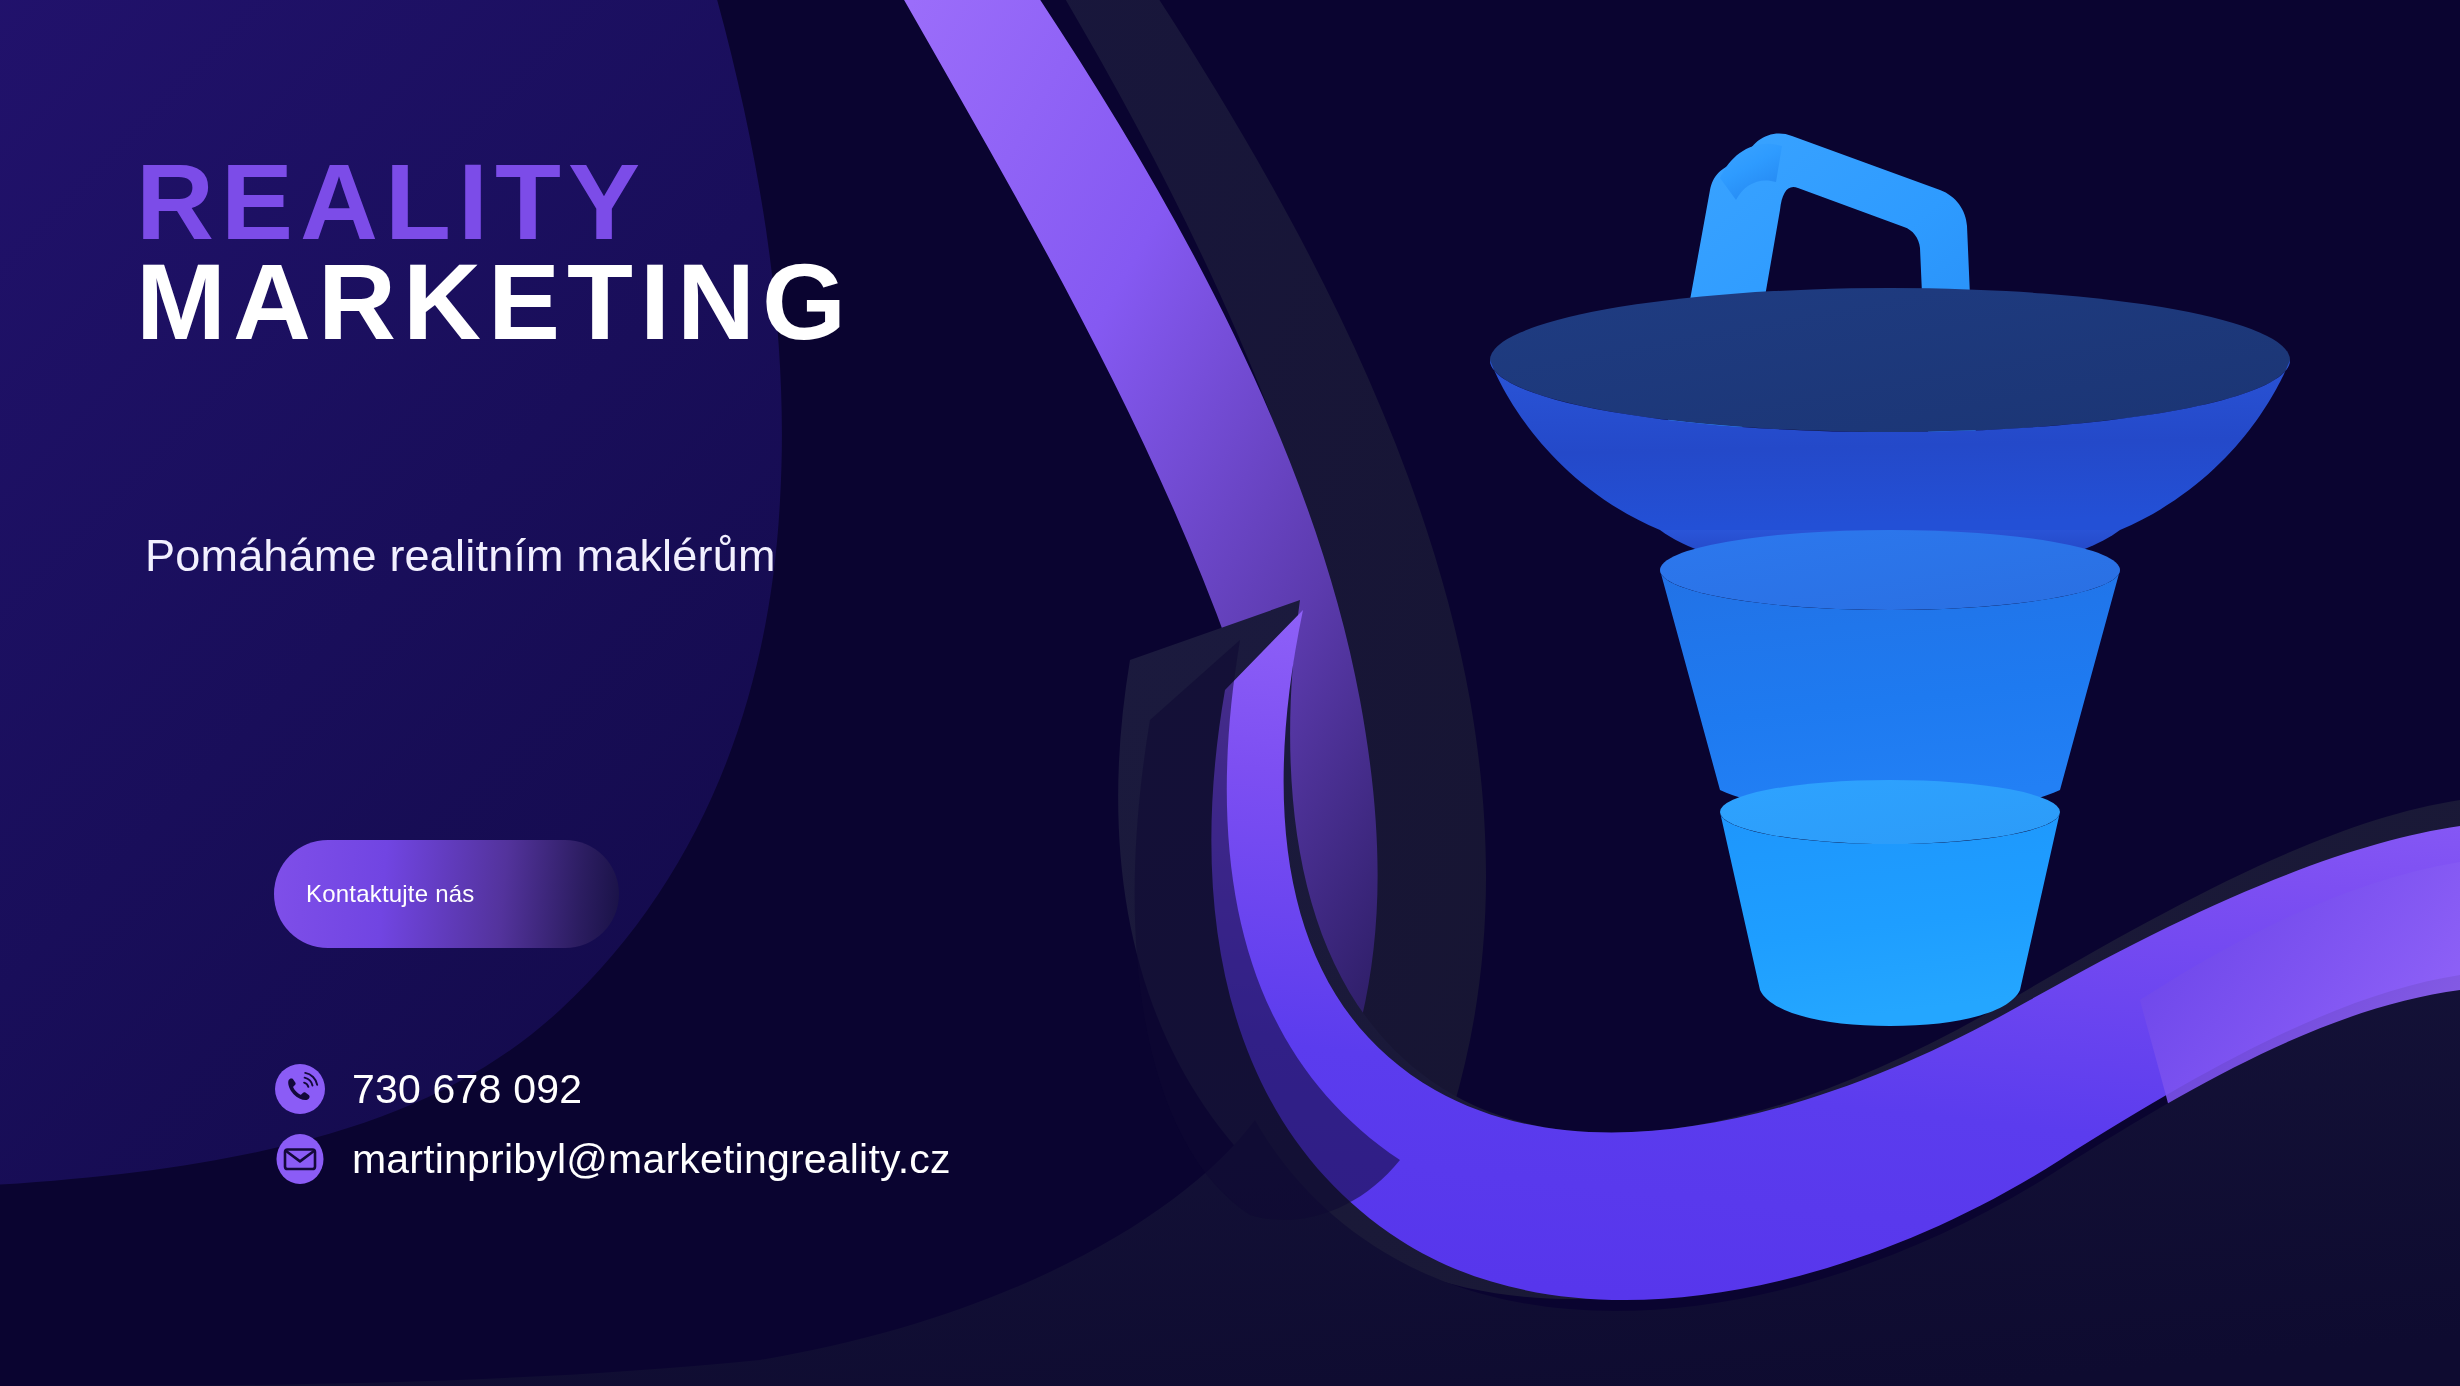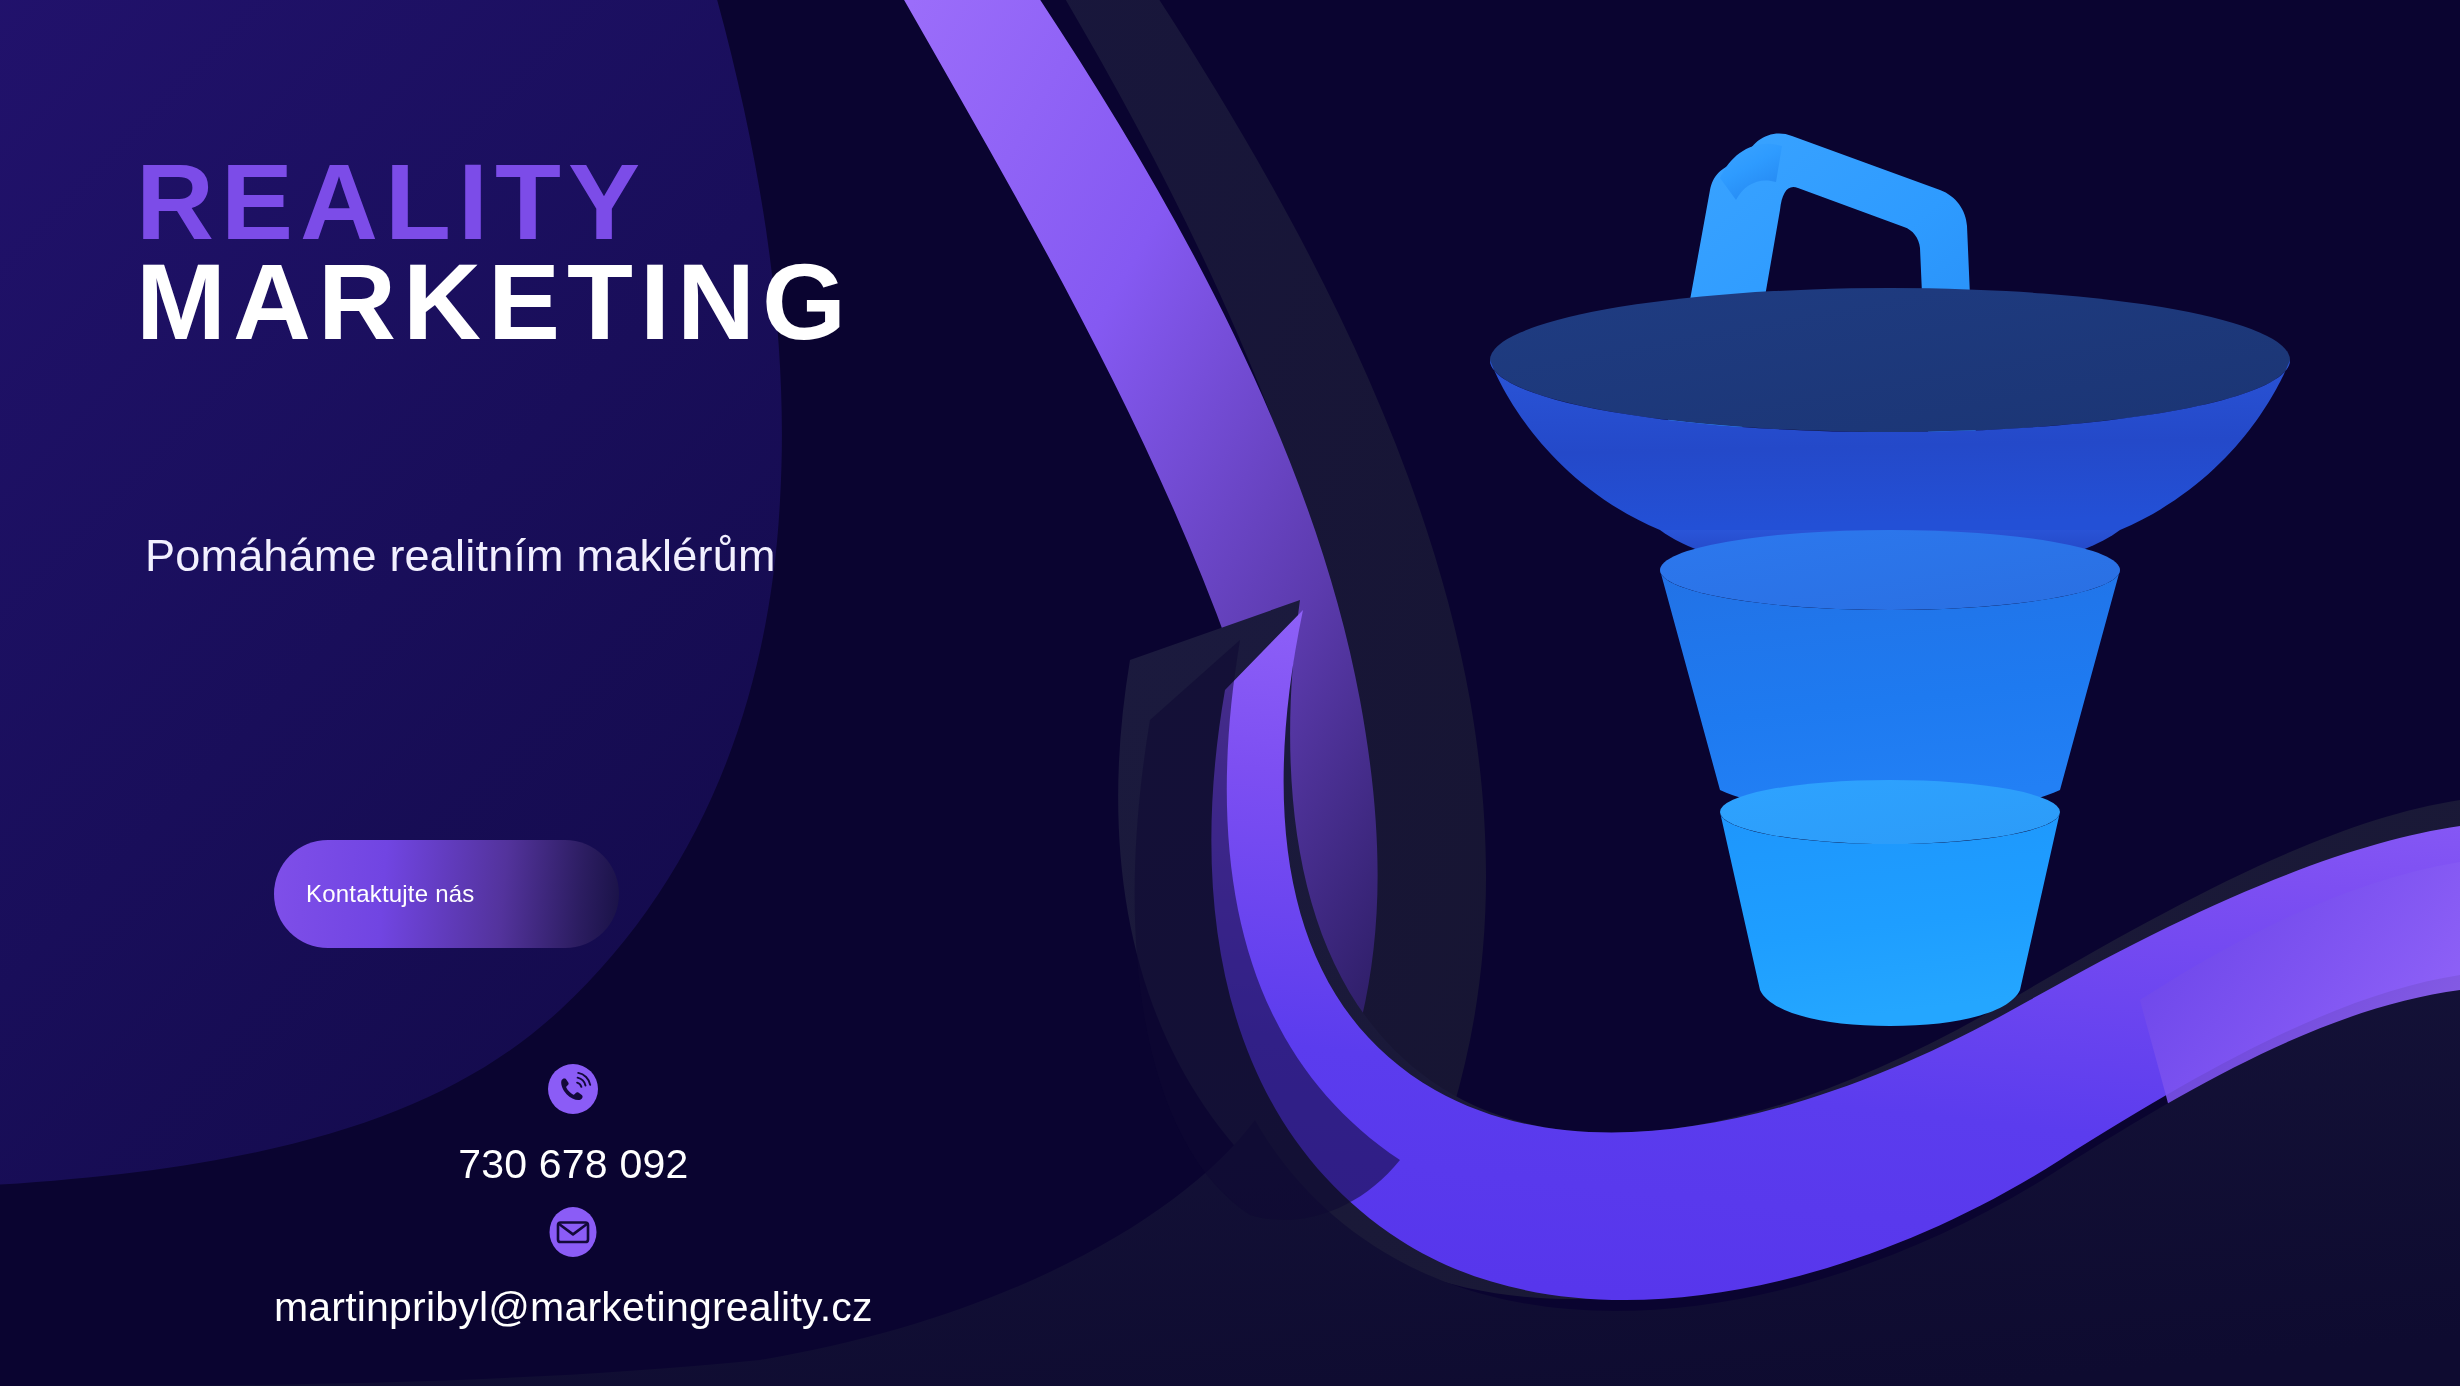--- a/index.html
+++ b/index.html
@@ -83,21 +83,20 @@
     left:138px; top:1063px;
     display:flex;
     flex-direction:column;
     gap:18px;
   }
   .contact-row {
     display:flex;
     align-items:center;
     gap:26px;
     cursor:pointer;
-    flex-direction:column;
   }
   .contact-icon {
     width:52px; height:52px;
     flex:0 0 52px;
     display:flex; align-items:center; justify-content:center;
   }
   .contact-text {
     color:#ffffff;
     font-size:41px;
     font-weight:400;

